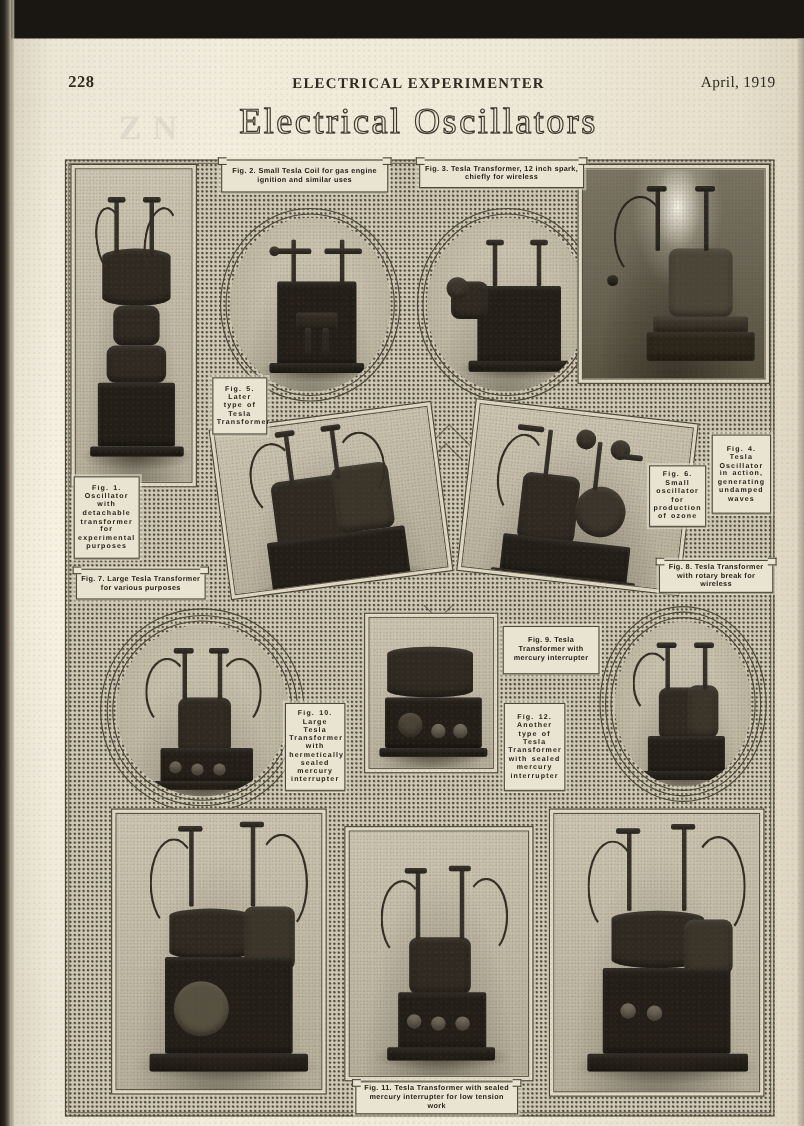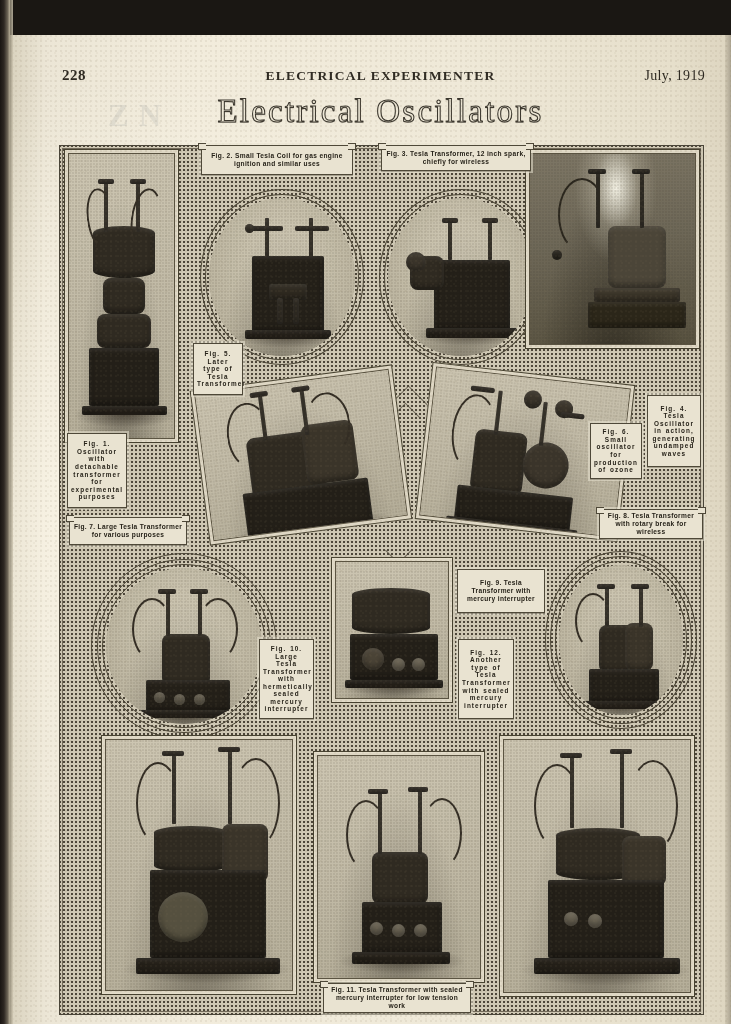--- a/index.html
+++ b/index.html
@@ -146,21 +146,21 @@
 <body>
 
 <div id="scan">
   <div id="gutter-dark"></div>
 
   <div id="page">
 
     <div id="runhead">
       <div class="rh" id="folio">228</div>
       <div class="rh" id="mag">ELECTRICAL EXPERIMENTER</div>
-      <div class="rh" id="issue">July, 1919</div>
+      <div class="rh" id="issue">April, 1919</div>
     </div>
 
     <div id="title-wrap">
       <div id="ghost">ZN</div>
       <div id="title">Electrical Oscillators</div>
     </div>
 
     <div id="plate">
       <div id="plate-bg" class="stipple"></div>
       <div id="plate-border"></div>

